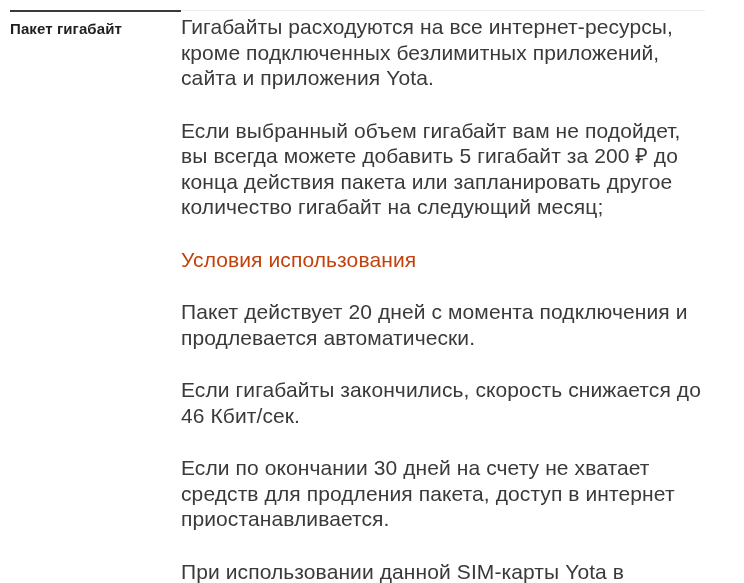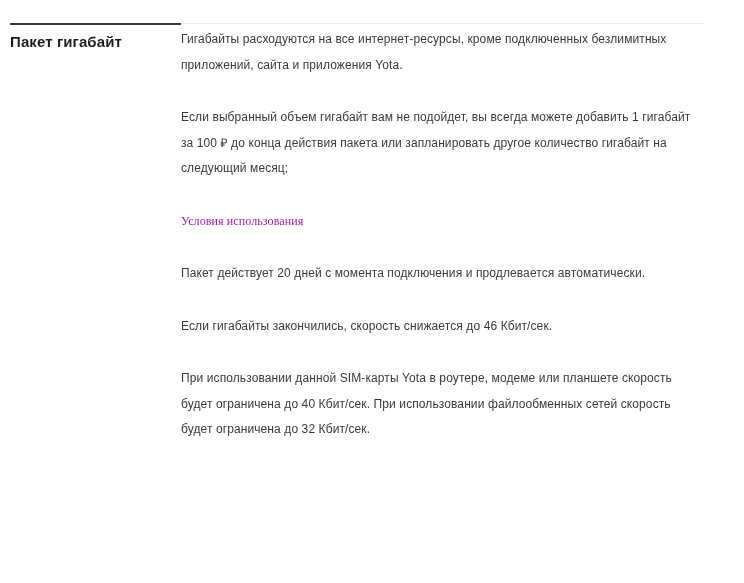--- a/index.html
+++ b/index.html
@@ -11,21 +11,21 @@
     width: 744px;
     height: 583px;
     overflow: hidden;
     font-family: "Liberation Sans", sans-serif;
     -webkit-font-smoothing: antialiased;
   }
   .page {
     box-sizing: border-box;
     width: 732px;
     height: 583px;
-    padding: 23px 24px 0 10px;
+    padding: 10px 24px 0 10px;
     background: #ffffff;
   }
   .row {
     display: flex;
     align-items: flex-start;
   }
   .label-col {
     box-sizing: border-box;
     width: 171px;
     flex: 0 0 171px;
@@ -41,40 +41,40 @@
   }
   .content-col {
     box-sizing: border-box;
     flex: 1 1 auto;
     max-width: 524px;
     border-top: 1px solid #ededed;
     padding-top: 3px;
   }
   .para {
     margin: 0 0 27px 0;
-    font-size: 12px;
+    font-size: 21px;
     line-height: 25.5px;
     color: #3a3a3a;
     letter-spacing: 0.1px;
   }
   .para.muted {
-    color: #a21caf;
-    font-family: Liberation Serif, serif;
+    color: #c2410c;
   }
 </style>
 </head>
 <body>
 
 <div class="page">
   <div class="row">
     <div class="label-col">
       <div class="row-label">Пакет гигабайт</div>
     </div>
     <div class="content-col" id="paragraphs">
         <p class="para">Гигабайты расходуются на все интернет-ресурсы, кроме подключенных безлимитных приложений, сайта и приложения Yota.</p>
-        <p class="para">Если выбранный объем гигабайт вам не подойдет, вы всегда можете добавить 1 гигабайт за 100 ₽ до конца действия пакета или запланировать другое количество гигабайт на следующий месяц;</p>
+        <p class="para">Если выбранный объем гигабайт вам не подойдет, вы всегда можете добавить 5 гигабайт за 200 ₽ до конца действия пакета или запланировать другое количество гигабайт на следующий месяц;</p>
         <p class="para muted">Условия использования</p>
         <p class="para">Пакет действует 20 дней с момента подключения и продлевается автоматически.</p>
         <p class="para">Если гигабайты закончились, скорость снижается до 46 Кбит/сек.</p>
+        <p class="para">Если по окончании 30 дней на счету не хватает средств для продления пакета, доступ в интернет приостанавливается.</p>
         <p class="para">При использовании данной SIM-карты Yota в роутере, модеме или планшете скорость будет ограничена до 40 Кбит/сек. При использовании файлообменных сетей скорость будет ограничена до 32 Кбит/сек.</p>
       </div>
   </div>
 </div>
 
 </body></html>

